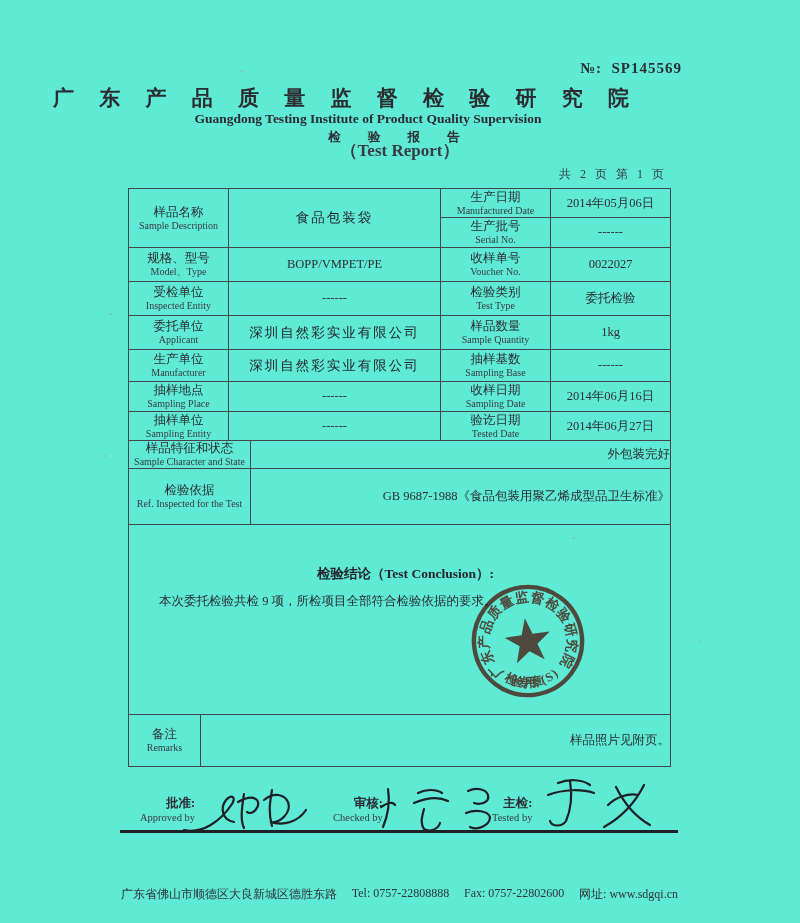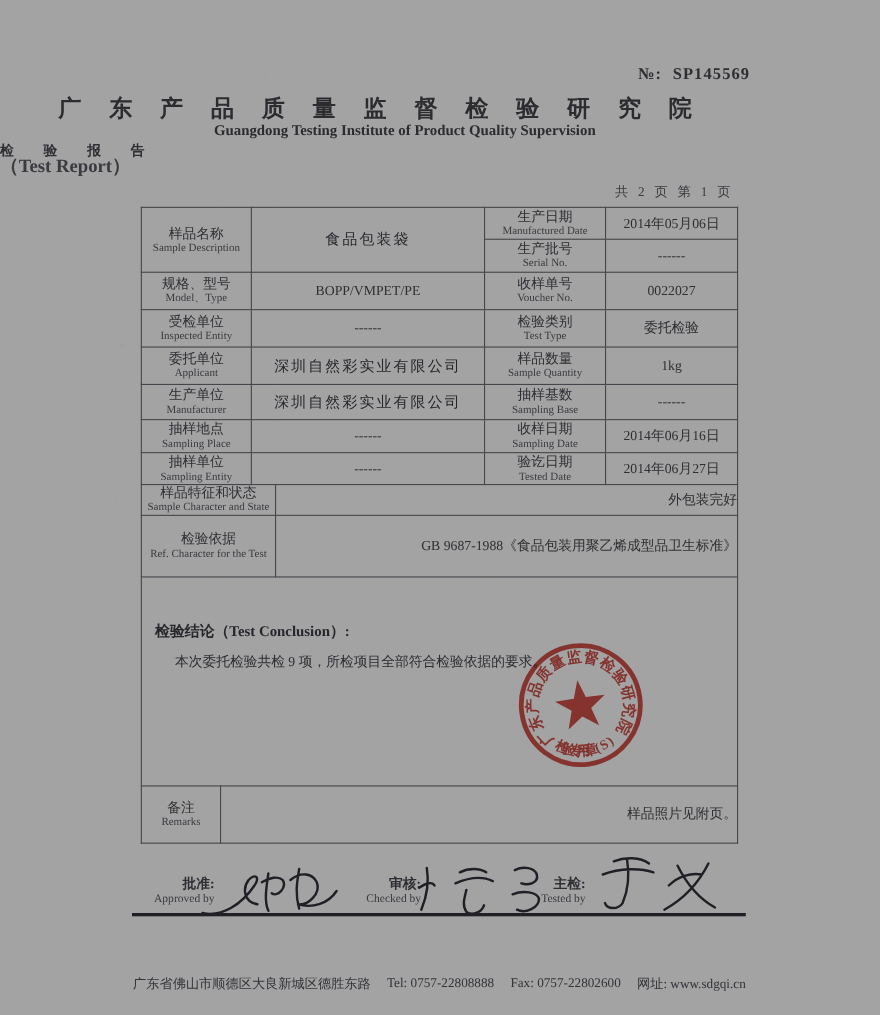--- a/index.html
+++ b/index.html
@@ -1,48 +1,48 @@
 <!DOCTYPE html>
 <html><head>
 <meta charset="utf-8">
 <style>
   html,body{margin:0;padding:0;background:#e8e8e4;}
   .page{
     position:relative;width:800px;height:923px;margin:0 auto;
-    background:#a3a3a3;overflow:hidden;
+    background:#5eead4;overflow:hidden;
     font-family:"Liberation Serif","DejaVu Serif",serif;color:#2f2f33;
   }
   
   .report-no{position:absolute;top:60px;right:118px;font-size:15px;font-weight:bold;letter-spacing:1px;}
   .inst-cn{position:absolute;top:84px;left:0;width:692px;text-align:center;
     font-size:21px;font-weight:bold;letter-spacing:10px;color:#2b2b30;}
   .inst-en{position:absolute;top:111px;left:0;width:736px;text-align:center;
     font-size:13.5px;font-weight:bold;color:#2b2b30;}
-  .report-title{position:absolute;top:130px;left:0;width:800px;text-align:left;
+  .report-title{position:absolute;top:130px;left:0;width:800px;text-align:center;
     font-size:24px;font-weight:bold;color:#242428;}
   .report-title .cn{letter-spacing:12px;}
   .report-title .en{font-size:17px;letter-spacing:0;}
   .page-info{position:absolute;top:166px;right:133px;font-size:12px;letter-spacing:3px;color:#3a3a40;}
   
   table.main{
     position:absolute;left:128px;top:188px;border-collapse:collapse;
     table-layout:fixed;width:542px;
   }
   table.main td{border:1.6px solid #45454b;padding:0;overflow:hidden;}
   td.lab{text-align:center;vertical-align:middle;}
   td.val{text-align:center;vertical-align:middle;font-size:12.5px;}
   td.val.left{text-align:right;padding-left:14px;}
   .cn{display:block;font-size:12.5px;line-height:15px;color:#2e2e34;}
   .en{display:block;font-size:10px;line-height:12px;color:#3a3a40;}
   .strong-val{font-family:"Liberation Sans","DejaVu Sans",sans-serif;font-weight:normal;font-size:13.5px;letter-spacing:2px;color:#26262c;}
   .sans-val{font-family:"Liberation Sans","DejaVu Sans",sans-serif;font-size:12.5px;color:#2c2c32;}
   .dash{letter-spacing:0;color:#33333a;}
   
   td.conclusion{vertical-align:top;}
-  .conc-head{margin:40px 0 0 12px;font-size:13.5px;font-weight:bold;color:#26262c;}
+  .conc-head{margin:40px 0 0 12px;font-size:13.5px;font-weight:bold;color:#26262c;text-align:center;}
   .conc-text{margin:10px 0 0 30px;font-size:12.5px;color:#2c2c32;}
   
   .stamp-lines{position:absolute;left:400px;top:599px;width:306px;text-align:center;color:#2c2c32;}
   .sl1{font-size:12.5px;letter-spacing:3px;height:17px;}
   .sl2{font-size:10.5px;height:15px;}
   .sl3{font-size:12.5px;height:16px;letter-spacing:1px;}
   .sl4{font-size:12.5px;font-weight:bold;height:16px;}
   .sl5{font-size:9.5px;white-space:nowrap;height:12px;}
   svg.stamp{position:absolute;left:450px;top:563px;width:156px;height:156px;
     mix-blend-mode:multiply;opacity:.87;transform:rotate(-8deg);}
@@ -187,21 +187,21 @@
     <tr style="height:27px">
       <td class="lab" colspan="3">
         <span class="cn">样品特征和状态</span>
         <span class="en">Sample Character and State</span>
       </td>
       <td class="val left" colspan="3">外包装完好</td>
     </tr>
     <tr style="height:56px">
       <td class="lab" colspan="3">
         <span class="cn">检验依据</span>
-        <span class="en">Ref. Character for the Test</span>
+        <span class="en">Ref. Inspected for the Test</span>
       </td>
       <td class="val left" colspan="3">GB 9687-1988《食品包装用聚乙烯成型品卫生标准》</td>
     </tr>
     <tr style="height:190px">
       <td class="conclusion" colspan="6">
         <div class="conc-head">检验结论（Test Conclusion）:</div>
         <div class="conc-text">本次委托检验共检 9 项，所检项目全部符合检验依据的要求。</div>
       </td>
     </tr>
     <tr style="height:52px">

